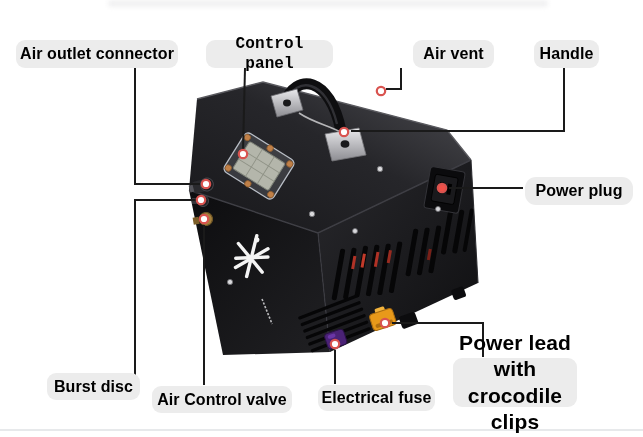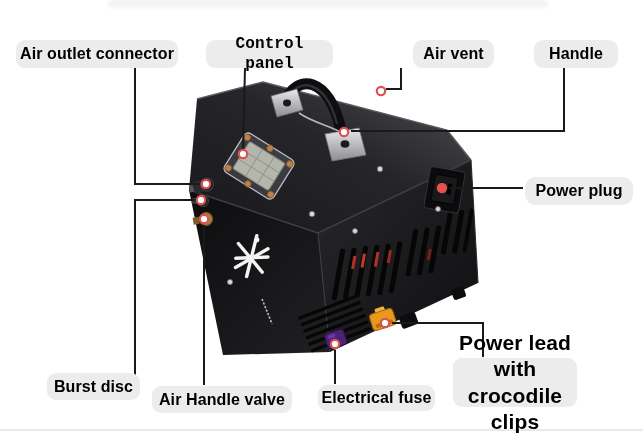--- a/index.html
+++ b/index.html
@@ -10,21 +10,21 @@
   #machine-svg{position:absolute;left:0;top:0;}
   .lbl{
     position:absolute;background:#ececec;border-radius:9px;
     font-weight:bold;font-size:16px;color:#000000;
     display:flex;align-items:center;justify-content:center;text-align:center;
     box-sizing:border-box;line-height:1.25;padding:0 2px;letter-spacing:0.1px;
   }
   #lbl-air-outlet    {left:16px;  top:40px;  width:162px; height:28px;}
   #lbl-control-panel {left:206px; top:40px;  width:127px; height:28px;font-family:Liberation Mono, monospace;}
   #lbl-air-vent      {left:413px; top:40px;  width:81px;  height:28px;}
-  #lbl-handle        {left:534px; top:40px;  width:84px;  height:28px;}
+  #lbl-handle        {left:534px; top:40px;  width:65px;  height:28px;}
   #lbl-power-plug    {left:525px; top:177px; width:108px; height:28px;border-radius:11px;}
   #lbl-burst-disc    {left:47px;  top:373px; width:93px;  height:27px;}
   #lbl-air-release   {left:152px; top:386px; width:140px; height:27px;}
   #lbl-electrical-fuse{left:318px;top:385px; width:117px; height:26px;}
   #lbl-power-lead    {left:453px; top:358px; width:124px; height:49px;font-size:21px;}
   #top-fade{
     position:absolute;left:108px;top:0;width:440px;height:7px;
     background:#f1f1f2;filter:blur(2px);border-radius:3px;
   }
   #bottom-divider{
@@ -220,17 +220,17 @@
       <circle cx="385" cy="323" r="4.2" fill="#ffffff"></circle>
     </g>
   </svg>
 
   <div class="lbl" id="lbl-air-outlet">Air outlet connector</div>
   <div class="lbl" id="lbl-control-panel">Control panel</div>
   <div class="lbl" id="lbl-air-vent">Air vent</div>
   <div class="lbl" id="lbl-handle">Handle</div>
   <div class="lbl" id="lbl-power-plug">Power plug</div>
   <div class="lbl" id="lbl-burst-disc">Burst disc</div>
-  <div class="lbl" id="lbl-air-release">Air Handle valve</div>
+  <div class="lbl" id="lbl-air-release">Air Control valve</div>
   <div class="lbl" id="lbl-electrical-fuse">Electrical fuse</div>
   <div class="lbl" id="lbl-power-lead">Power lead with crocodile clips</div>
 
 </div>
 
 </body></html>

